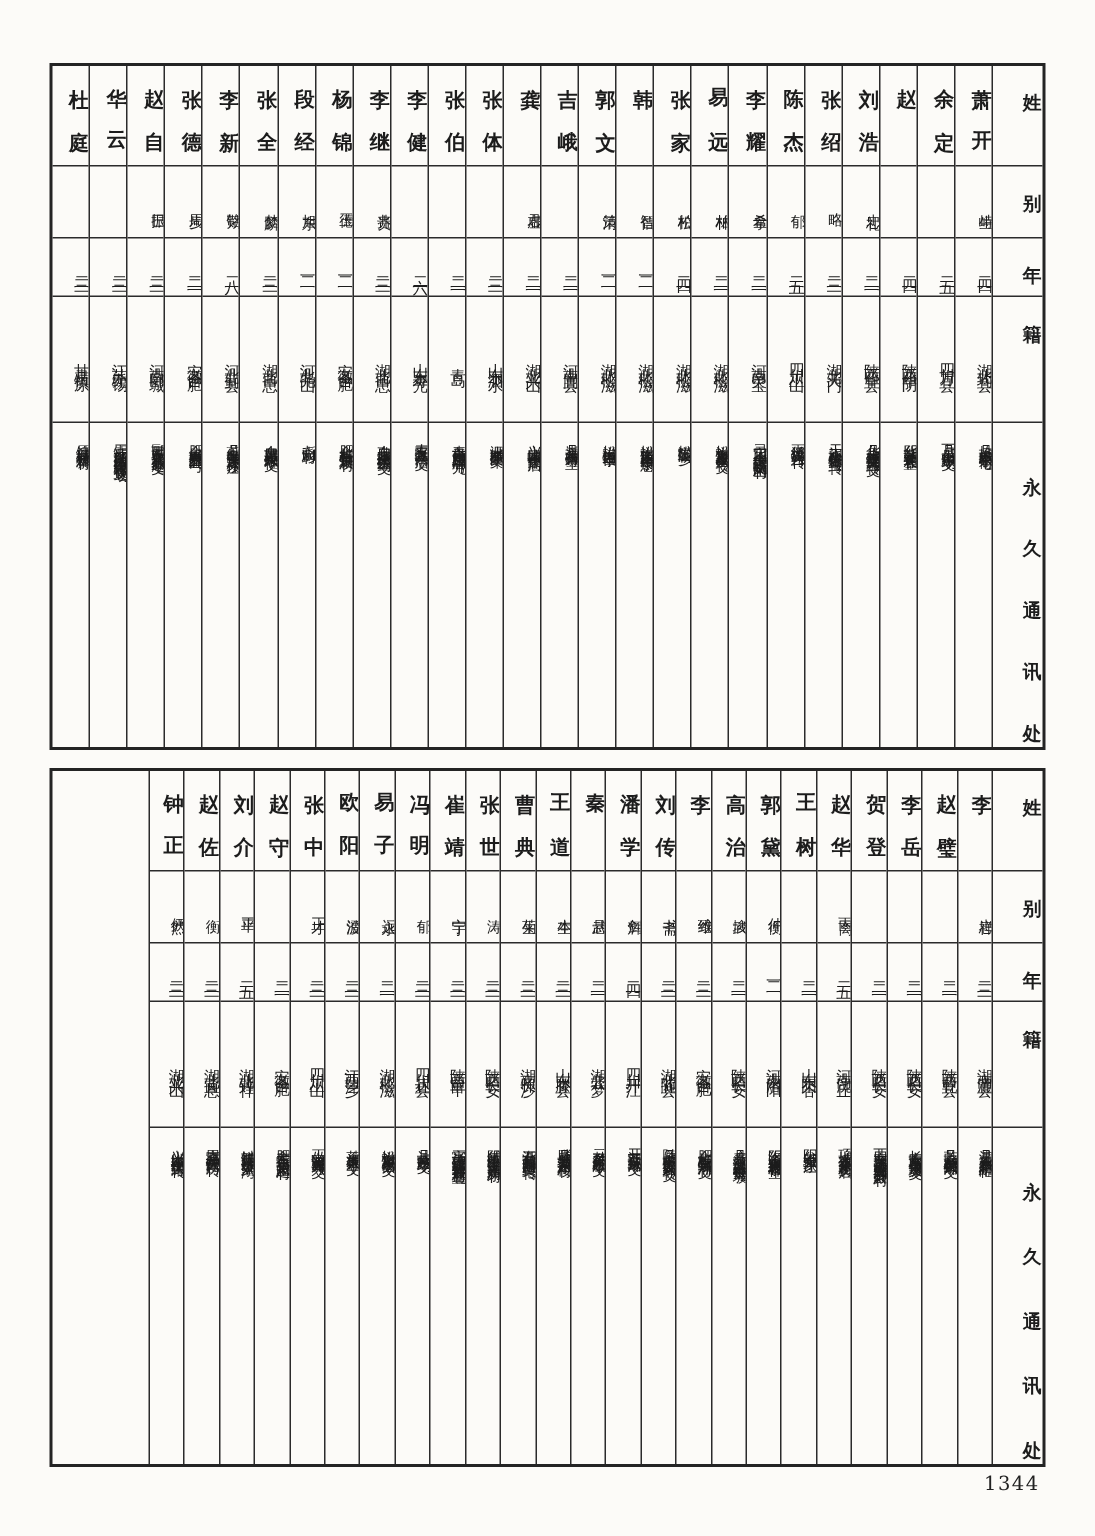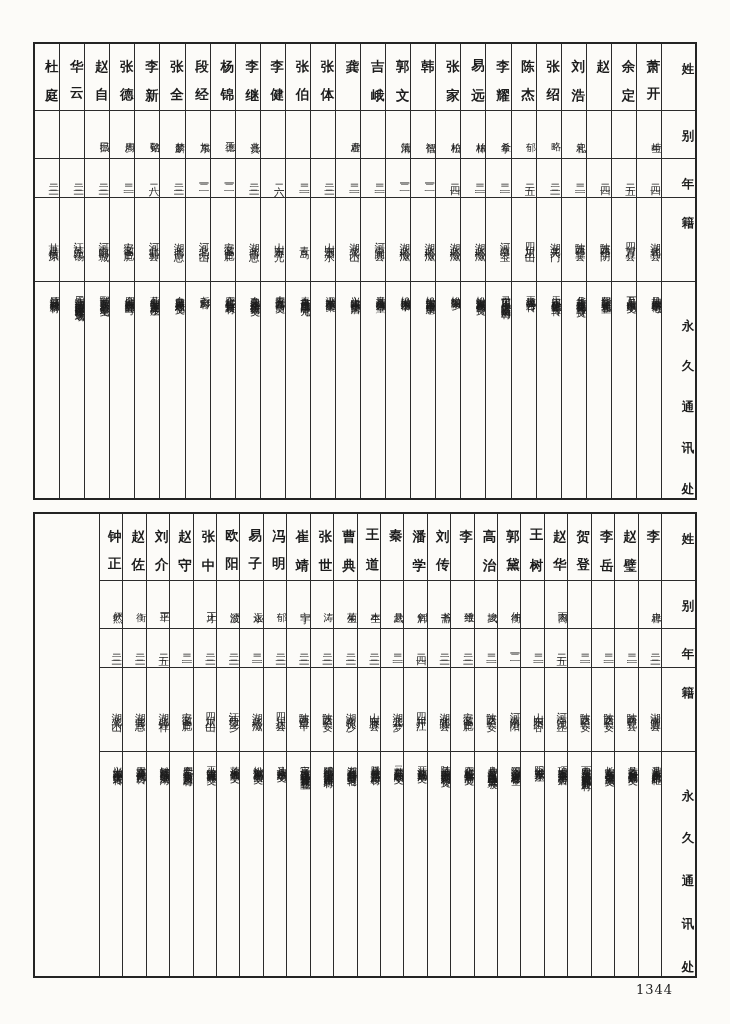--- a/index.html
+++ b/index.html
@@ -36,21 +36,21 @@
   .r-age{height:39px;font-size:10.5px;letter-spacing:2px;padding:3px 0;}
   .r-origin{height:84px;font-size:10.5px;letter-spacing:3px;padding:4px 0;}
   .r-address{flex:1 1 auto;height:auto;border-bottom:none;
     font-size:10px;letter-spacing:1px;text-align:left;padding:6px 0 2px 0;}
   .hcol .cell{font-weight:bold;font-size:12.5px;letter-spacing:0;}
   .hcol .r-name,.hcol .r-alias,.hcol .r-age,.hcol .r-origin{
     text-align:justify;text-align-last:justify;padding:8px 0;}
   .hcol .r-address{text-align:justify;text-align-last:justify;padding:26px 0;}
   .spacer .noline{border:none;flex:1;}
   .page-number{
-    position:absolute;left:636px;top:982px;
+    position:absolute;left:656px;top:982px;
     font-family:"DejaVu Serif",serif;font-size:13px;color:#222;letter-spacing:1px;
   }
 </style>
 </head>
 <body>
 
 <div class="sheet">
   <div class="tbl tbl-top">
       <div class="col hcol">
         <div class="cell r-name">姓名</div>

